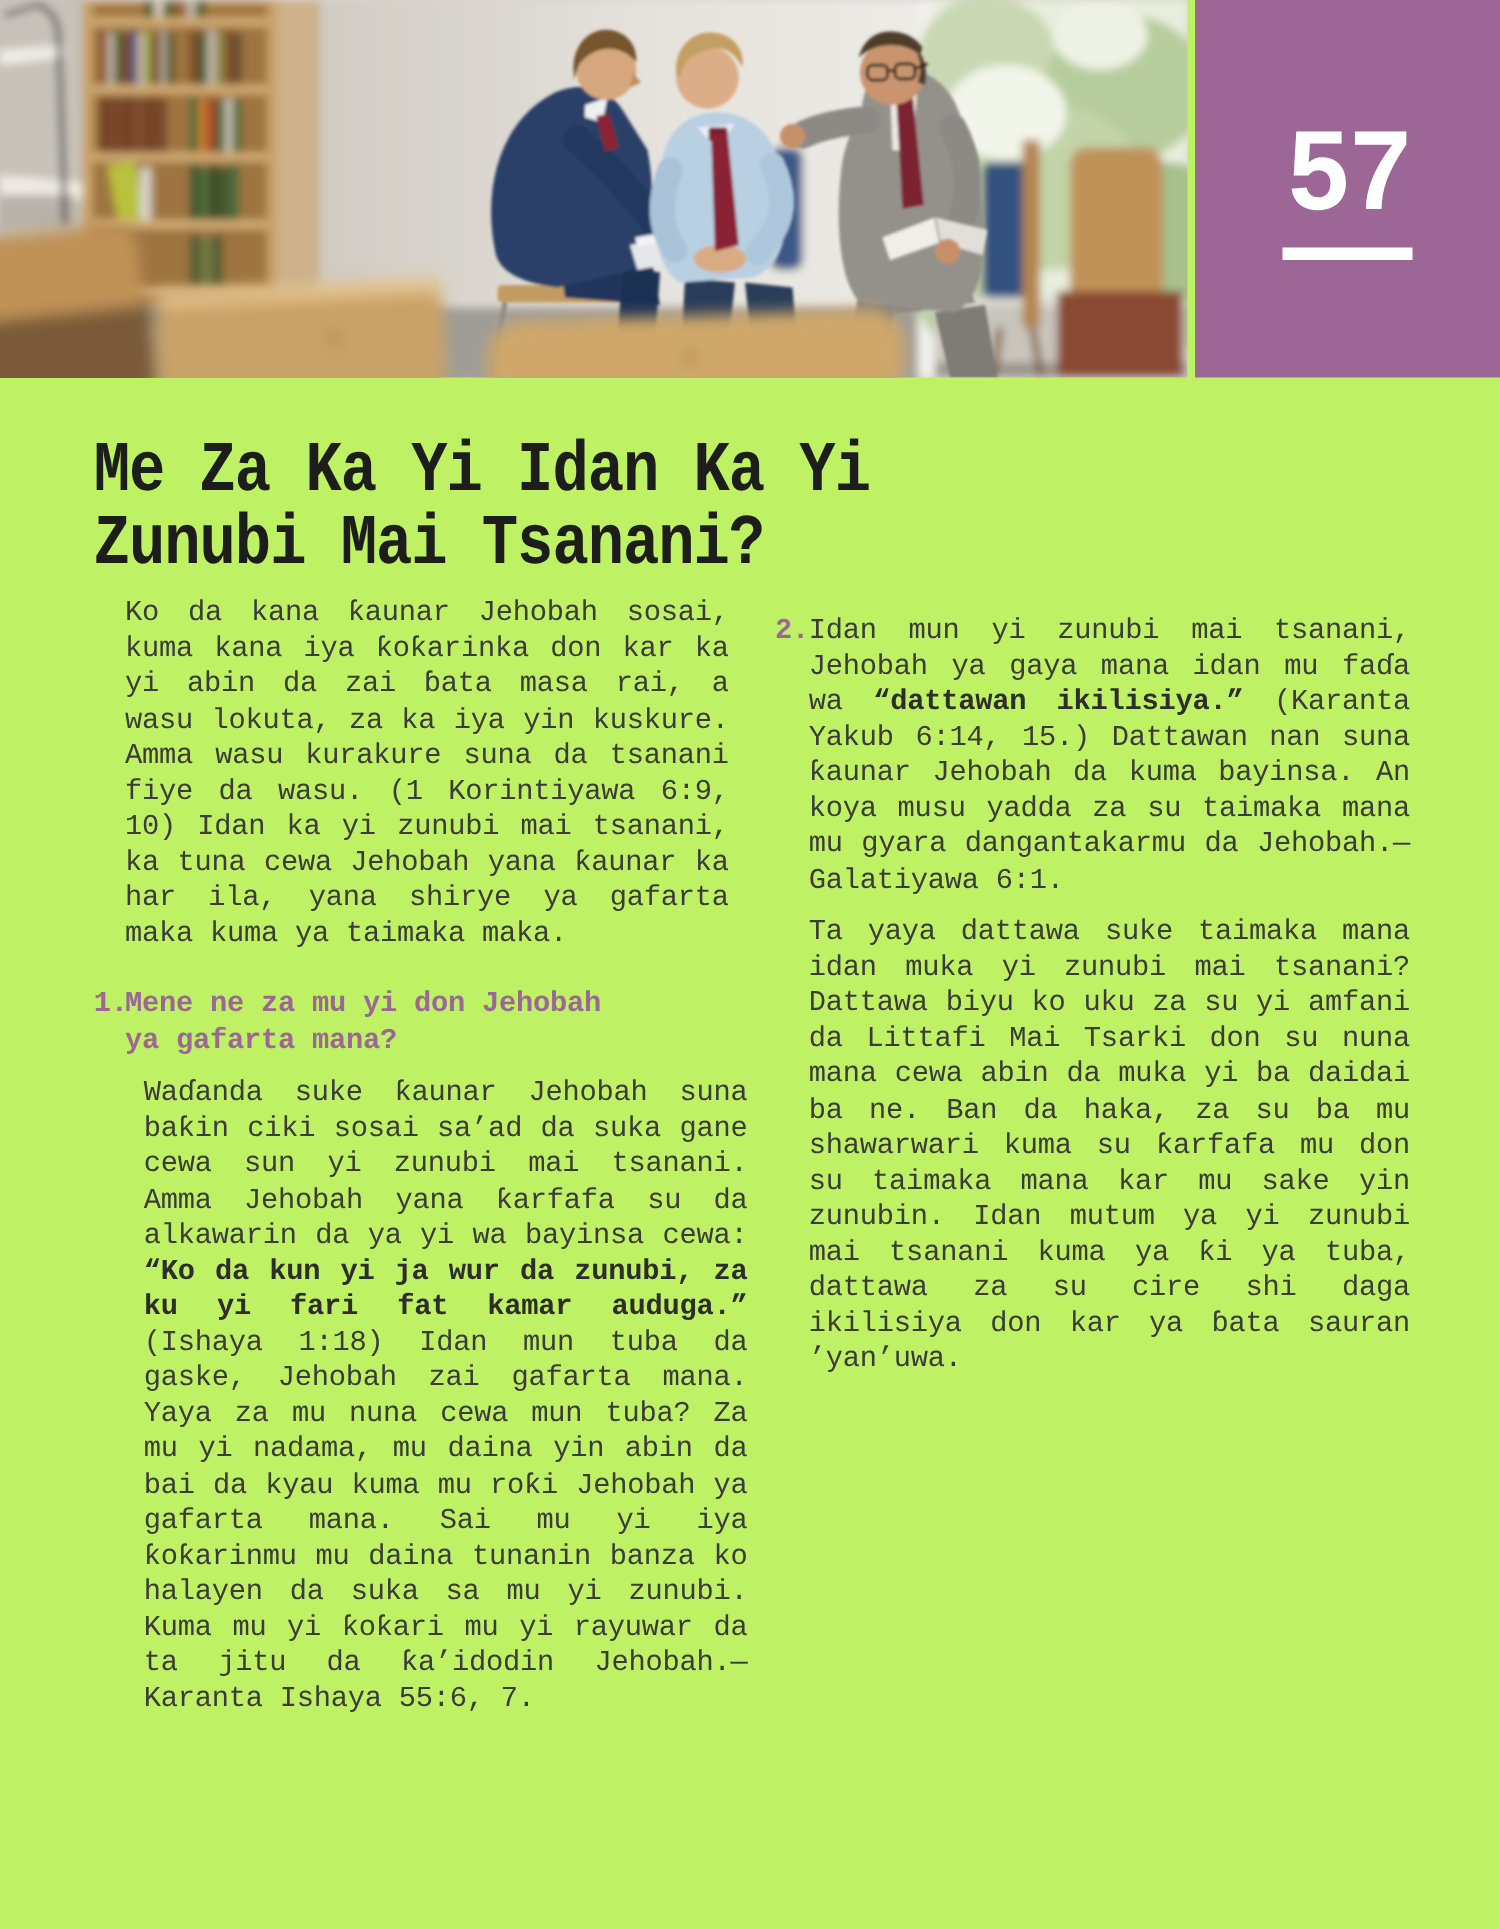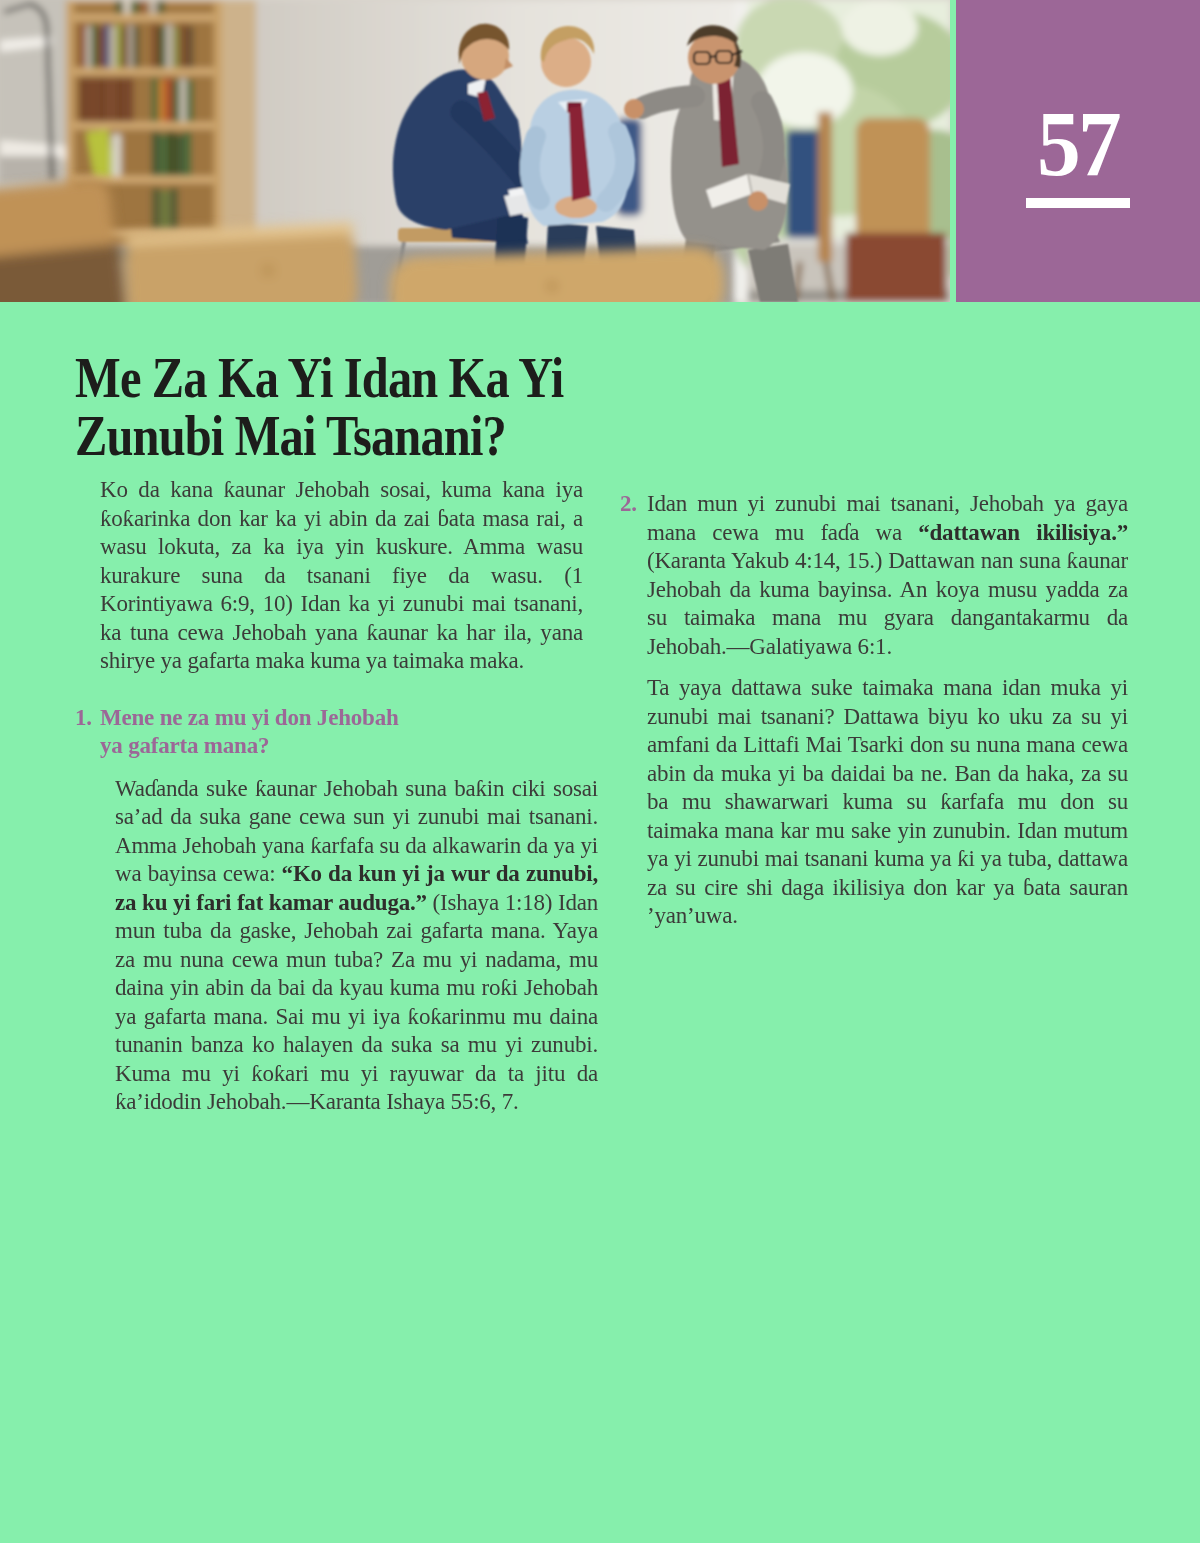--- a/index.html
+++ b/index.html
@@ -1,21 +1,21 @@
 <!DOCTYPE html>
 <html lang="ha" style="--accent: #9c6797; --block: #9c6797; --title: #1d1d1b; --body: #3c3b39;"><head>
 <meta charset="utf-8">
 <style>
   html,body{margin:0;padding:0;background:#ffffff;}
   :root{
     --accent:#9c6797; --block:#9c6797; --title:#1d1d1b; --body:#3c3b39;
   }
   .page{
-    position:relative; width:1200px; height:1543px; background:#86efac;
-    font-family:Liberation Serif, serif; overflow:hidden;
+    position:relative; width:1200px; height:1543px; background:#bef264;
+    font-family:Liberation Mono, monospace; overflow:hidden;
   }
   .hero-photo{
     position:absolute; left:0; top:0; width:950px; height:302px; overflow:hidden; background:#d9d4cc;
   }
   .hero-photo svg{display:block; width:100%; height:100%;}
   .lesson-block{
     position:absolute; left:956px; top:0; width:244px; height:302px;
     background:var(--block); display:flex; flex-direction:column; align-items:center;
   }
   .lesson-number{
@@ -255,18 +255,18 @@
       </div>
       <p class="body-p after-heading"><span>Waɗanda suke ƙaunar Jehobah suna baƙin ciki sosai sa’ad da suka gane cewa sun yi zunubi mai tsanani. Amma Jehobah yana ƙarfafa su da alkawarin da ya yi wa bayinsa cewa: </span><span class="bold">“Ko da kun yi ja wur da zunubi, za ku yi fari fat kamar auduga.”</span><span> (Ishaya 1:18) Idan mun tuba da gaske, Jehobah zai gafarta mana. Yaya za mu nuna cewa mun tuba? Za mu yi nadama, mu daina yin abin da bai da kyau kuma mu roƙi Jehobah ya gafarta mana. Sai mu yi iya ƙoƙarinmu mu daina tunanin banza ko halayen da suka sa mu yi zunubi. Kuma mu yi ƙoƙari mu yi rayuwar da ta jitu da ƙa’idodin Jehobah.—Karanta Ishaya 55:6, 7.</span></p>
     </div>
   </div>
 
   <div class="col col-right">
     <div>
       <div class="sec-heading">
         <span class="sec-num">2.</span>
       </div>
-      <p class="body-p after-heading"><span>Idan mun yi zunubi mai tsanani, Jehobah ya gaya mana cewa mu faɗa wa </span><span class="bold">“dattawan ikilisiya.”</span><span> (Karanta Yakub 4:14, 15.) Dattawan nan suna ƙaunar Jehobah da kuma bayinsa. An koya musu yadda za su taimaka mana mu gyara dangantakarmu da Jehobah.—Galatiyawa 6:1.</span></p>
+      <p class="body-p after-heading"><span>Idan mun yi zunubi mai tsanani, Jehobah ya gaya mana idan mu faɗa wa </span><span class="bold">“dattawan ikilisiya.”</span><span> (Karanta Yakub 6:14, 15.) Dattawan nan suna ƙaunar Jehobah da kuma bayinsa. An koya musu yadda za su taimaka mana mu gyara dangantakarmu da Jehobah.—Galatiyawa 6:1.</span></p>
       <p class="body-p para-gap"><span>Ta yaya dattawa suke taimaka mana idan muka yi zunubi mai tsanani? Dattawa biyu ko uku za su yi amfani da Littafi Mai Tsarki don su nuna mana cewa abin da muka yi ba daidai ba ne. Ban da haka, za su ba mu shawarwari kuma su ƙarfafa mu don su taimaka mana kar mu sake yin zunubin. Idan mutum ya yi zunubi mai tsanani kuma ya ƙi ya tuba, dattawa za su cire shi daga ikilisiya don kar ya ɓata sauran ’yan’uwa.</span></p>
     </div>
   </div>
 
 </div>
 
 </body></html>

